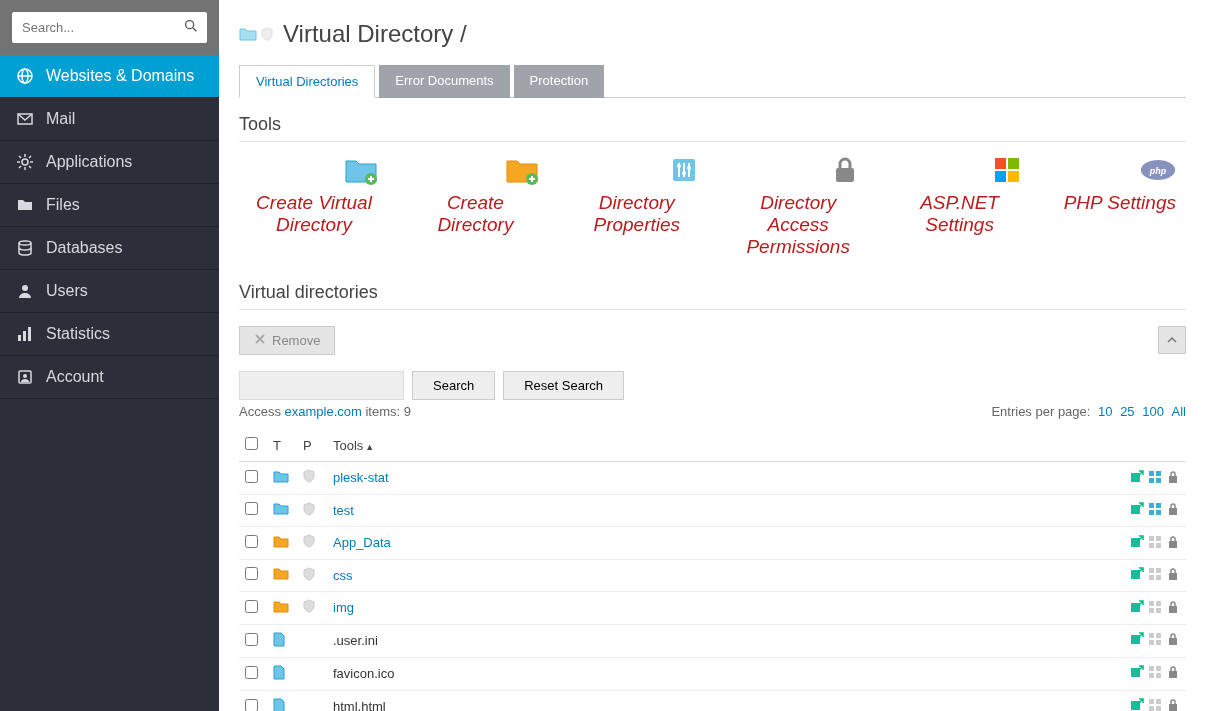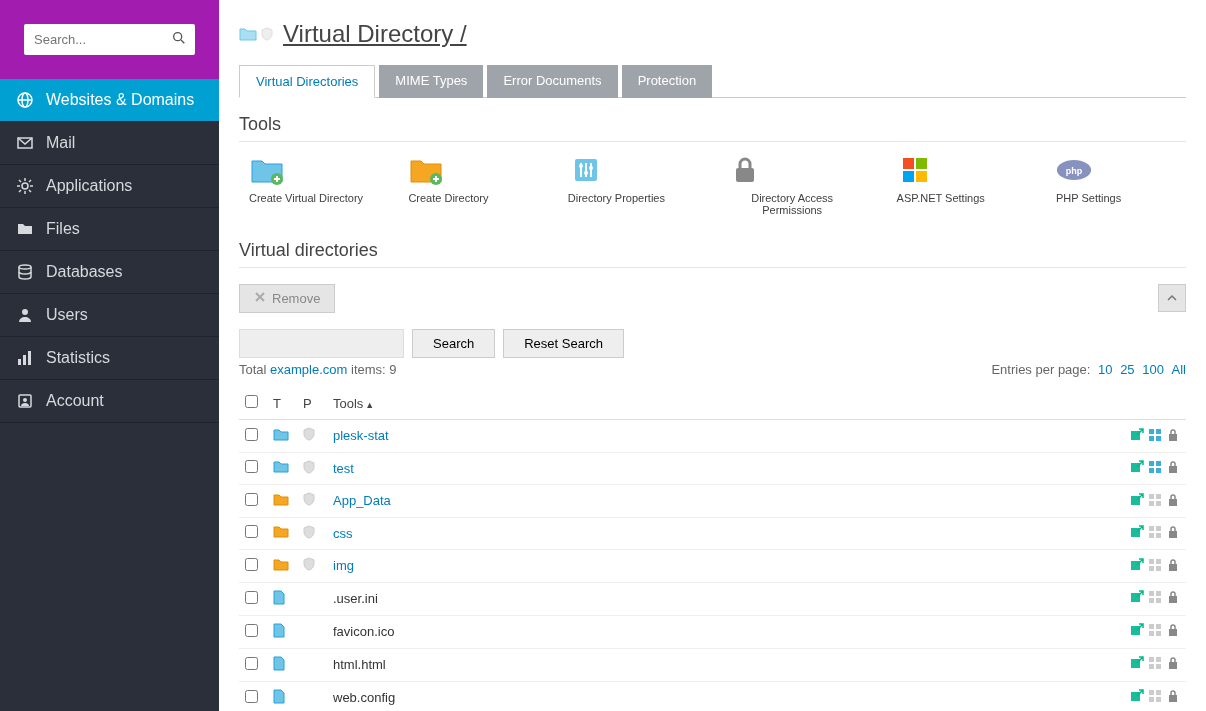--- a/index.html
+++ b/index.html
@@ -1,46 +1,46 @@
 <!DOCTYPE html>
 <html><head>
 <meta charset="utf-8">
 <style>
   * { box-sizing: border-box; margin: 0; padding: 0; }
   body { font-family: "Helvetica Neue", Arial, sans-serif; font-size: 14px; color: #333; background: #fff; }
   .app { display: flex; min-height: 711px; width: 1206px; }
   
   
   .sidebar { width: 219px; background: #2a2f39; display: flex; flex-direction: column; }
-  .search-wrap { padding: 24px; background: #a21caf; }
+  .search-wrap { padding: 12px; background: #737373; }
   .search-box { position: relative; background: #fff; border-radius: 2px; }
   .search-input { width: 100%; padding: 8px 30px 8px 10px; border: none; font-size: 13px; outline: none; background: transparent; }
   .search-icon { position: absolute; right: 8px; top: 50%; transform: translateY(-50%); color: #555; font-size: 16px;}
   .nav-item { display: flex; align-items: center; padding: 12px 16px; color: #d6d9de; cursor: pointer; font-size: 16px; gap: 12px; border-bottom: 1px solid #1f232b;}
   .nav-item.active { background: #00a0d2; color: #fff; }
   .nav-icon { width: 18px; height: 18px; display: inline-flex; align-items:center; justify-content:center; }
   .nav-icon svg { width: 18px; height: 18px; fill: currentColor; }
   
   
   .main { flex: 1; padding: 20px; overflow: hidden; }
   .page-header { display: flex; align-items: center; gap: 10px; margin-bottom: 16px; }
   .page-header-icon { display:inline-flex; gap:4px; align-items:center;}
-  .page-title { font-size: 24px; font-weight: 300; color: #444; text-decoration: underline; }
+  .page-title { font-size: 24px; font-weight: 300; color: #444; }
   
   
   .tabs { display: flex; gap: 4px; border-bottom:1px solid #ccc; margin-bottom: 16px;}
   .tab { padding: 8px 16px; background: #9ea4aa; color: #fff; cursor: pointer; font-size: 13px; position:relative; top:1px;}
   .tab.active { background: #fff; color: #007cba; border:1px solid #ccc; border-bottom:1px solid #fff;}
   
   
   .tools-header { font-size: 18px; color:#444; padding-bottom:6px; border-bottom:1px solid #e5e5e5; margin-bottom:12px;}
   .tools-row { display:flex; justify-content:space-between; padding: 0 10px; margin-bottom:24px; flex-wrap:wrap;}
-  .tool { display:flex; flex-direction:column; align-items:flex-start; text-align:center; cursor:pointer; min-width:120px; }
+  .tool { display:flex; flex-direction:column; align-items:flex-end; text-align:center; cursor:pointer; min-width:120px;font-style:italic; }
   .tool-icon { width:36px; height:32px; margin-bottom:6px; display:flex; align-items:center; justify-content:center;}
-  .tool-label { color:#404040; font-size:11px; max-width:130px;}
+  .tool-label { color:#b91c1c; font-size:19px; max-width:130px;}
   
   
   .section-header { font-size:18px; color:#444; padding-bottom:6px; border-bottom:1px solid #e5e5e5; margin-bottom:16px;}
   
   
   .toolbar-row { display:flex; justify-content:space-between; align-items:flex-start; margin-bottom:16px;}
   .remove-btn { background:#e5e5e5; border:1px solid #ccc; padding:6px 14px; color:#888; cursor:pointer; display:flex; align-items:center; gap:6px; font-size:13px;}
   .collapse-btn { background:#e5e5e5; border:1px solid #ccc; width:28px; height:28px; display:flex; align-items:center; justify-content:center; cursor:pointer;}
   
   
@@ -179,21 +179,20 @@
           </svg>
         <svg width="12" height="14" viewBox="0 0 12 14">
             <path d="M6 1 L11 3 V7 C11 10 8 13 6 13 C4 13 1 10 1 7 V3 Z" fill="#eee" stroke="#ddd"></path>
           </svg>
       </span>
       <h1 class="page-title">Virtual Directory /</h1>
     </div>
 
     <div class="tabs" id="tabs">
         <div class="tab active">Virtual Directories</div>
-        <div class="tab">MIME Types</div>
         <div class="tab">Error Documents</div>
         <div class="tab">Protection</div>
       </div>
 
     <div class="tools-header">Tools</div>
     <div class="tools-row" id="tools-row">
         <div class="tool">
           <div class="tool-icon">
             <svg width="36" height="30" viewBox="0 0 36 30">
               <path d="M3 6h10l3 3h17v18H3z" fill="#6ec5e8" stroke="#2a9fd6"></path>
@@ -278,21 +277,21 @@
     </div>
 
     <div class="search-row">
       <input class="filter-input" style="">
       <button class="filter-btn">Search</button>
       <button class="filter-btn">Reset Search</button>
     </div>
 
     <div class="meta-row">
       <div>
-        <span>Total </span><a class="link">example.com</a><span> items: </span><span>9</span>
+        <span>Access </span><a class="link">example.com</a><span> items: </span><span>9</span>
       </div>
       <div class="pagesize">
         <span>Entries per page: </span><span id="pagesizes-top"><a class="link">10</a> <a class="link">25</a> <a class="link">100</a> <a class="link">All</a> </span>
       </div>
     </div>
 
     <table>
       <thead>
         <tr>
           <th class="col-chk"><input type="checkbox" style=""></th>

